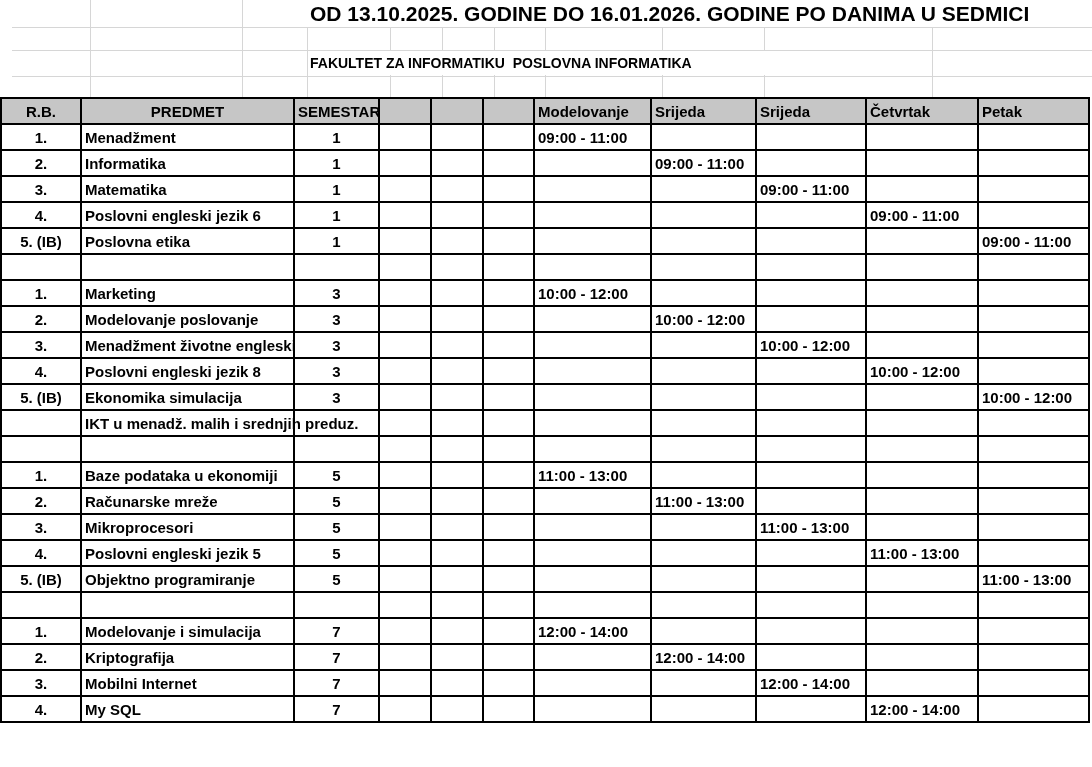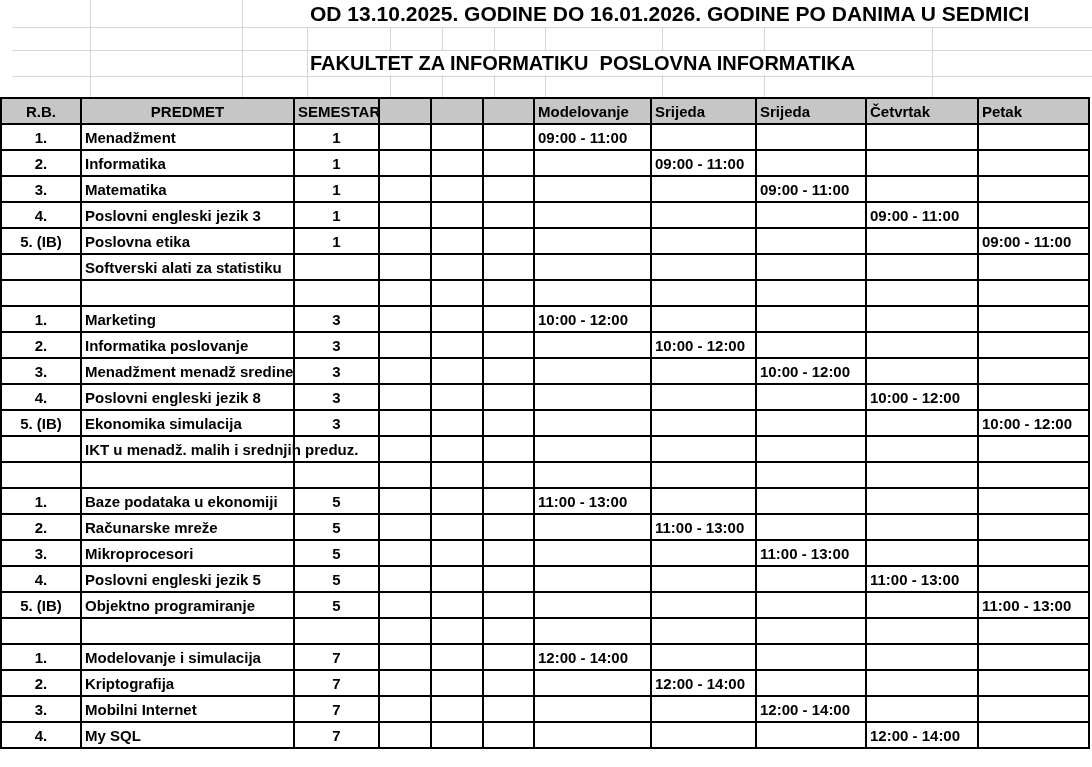--- a/index.html
+++ b/index.html
@@ -17,21 +17,21 @@
   .gl{position:absolute;background:#d6d6d6;}
   .gl.h{height:1px;left:0;width:1092px;}
   .gl.v{width:1px;}
   .merge-mask{position:absolute;background:#ffffff;z-index:2;}
   .title-1{
     position:absolute;left:298px;top:2px;z-index:3;
     font-size:21px;line-height:24px;white-space:pre;
   }
   .title-2{
     position:absolute;left:298px;top:52px;z-index:3;
-    font-size:20px;line-height:23px;white-space:pre;
+    font-size:14px;line-height:23px;white-space:pre;
   }
   
   table.schedule{
     position:absolute;left:0;top:97px;
     width:1088px;
     border-collapse:collapse;table-layout:fixed;
   }
   .schedule th,.schedule td{
     border:2px solid #000;
     height:24px;
@@ -140,21 +140,21 @@
           <td></td>
           <td></td>
           <td></td>
           <td></td>
           <td>09:00 - 11:00</td>
           <td></td>
           <td></td>
         </tr>
         <tr>
           <td class="center">4.</td>
-          <td>Poslovni engleski jezik 3</td>
+          <td>Poslovni engleski jezik 6</td>
           <td class="center">1</td>
           <td></td>
           <td></td>
           <td></td>
           <td></td>
           <td></td>
           <td></td>
           <td>09:00 - 11:00</td>
           <td></td>
         </tr>
@@ -166,33 +166,20 @@
           <td></td>
           <td></td>
           <td></td>
           <td></td>
           <td></td>
           <td></td>
           <td>09:00 - 11:00</td>
         </tr>
         <tr>
           <td class="center"></td>
-          <td>Softverski alati za statistiku</td>
-          <td class="center"></td>
-          <td></td>
-          <td></td>
-          <td></td>
-          <td></td>
-          <td></td>
-          <td></td>
-          <td></td>
-          <td></td>
-        </tr>
-        <tr>
-          <td class="center"></td>
           <td></td>
           <td class="center"></td>
           <td></td>
           <td></td>
           <td></td>
           <td></td>
           <td></td>
           <td></td>
           <td></td>
           <td></td>
@@ -205,34 +192,34 @@
           <td></td>
           <td></td>
           <td>10:00 - 12:00</td>
           <td></td>
           <td></td>
           <td></td>
           <td></td>
         </tr>
         <tr>
           <td class="center">2.</td>
-          <td>Informatika poslovanje</td>
+          <td>Modelovanje poslovanje</td>
           <td class="center">3</td>
           <td></td>
           <td></td>
           <td></td>
           <td></td>
           <td>10:00 - 12:00</td>
           <td></td>
           <td></td>
           <td></td>
         </tr>
         <tr>
           <td class="center">3.</td>
-          <td>Menadžment menadž sredine</td>
+          <td>Menadžment životne engleski</td>
           <td class="center">3</td>
           <td></td>
           <td></td>
           <td></td>
           <td></td>
           <td></td>
           <td>10:00 - 12:00</td>
           <td></td>
           <td></td>
         </tr>

